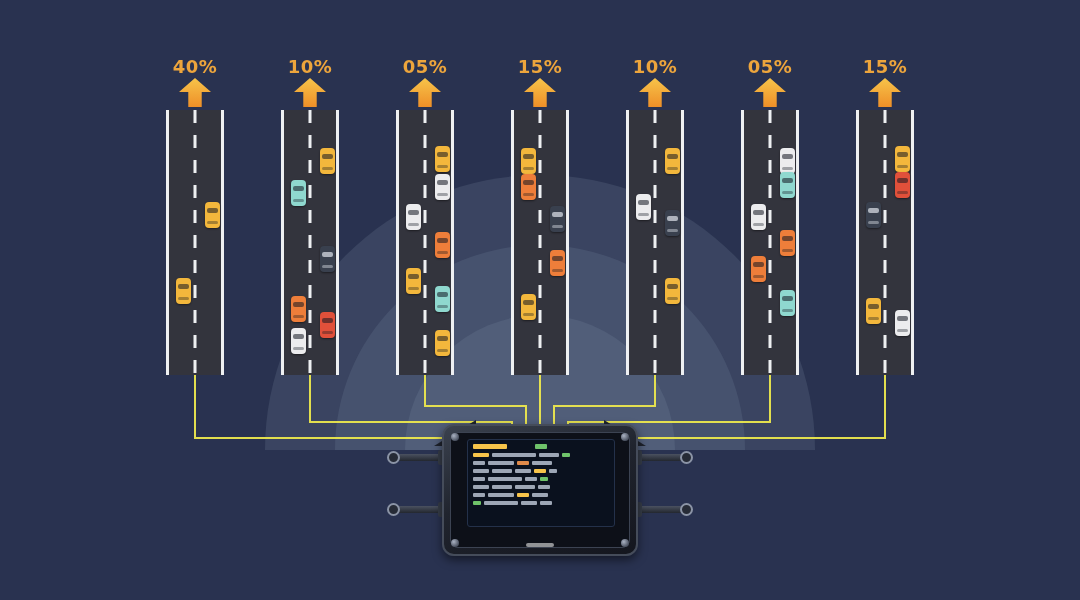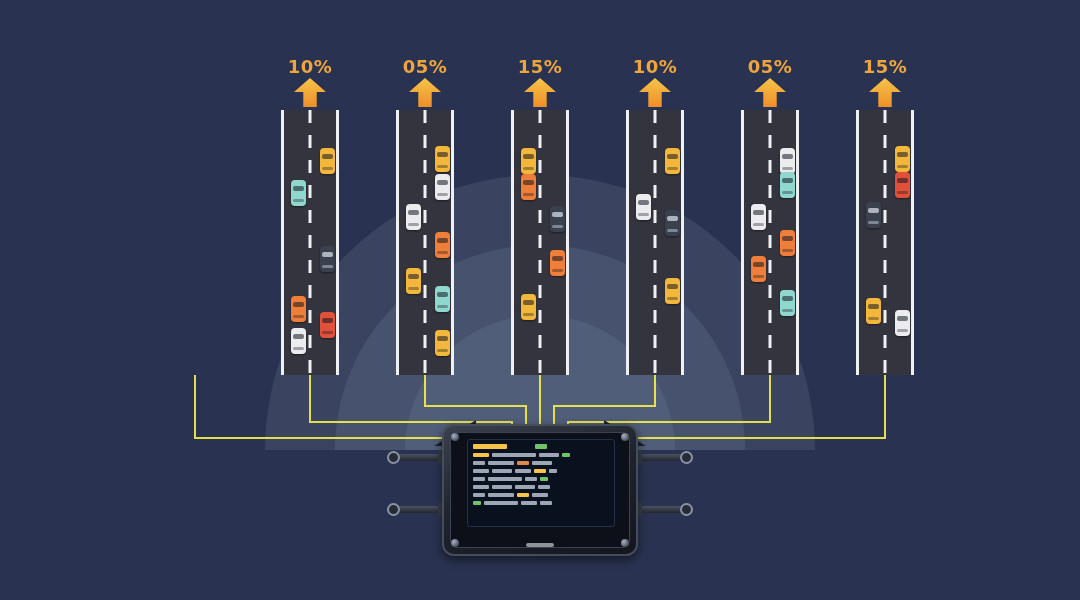--- a/index.html
+++ b/index.html
@@ -107,20 +107,29 @@
 
 <div class="scene">
 
   <svg class="radar" width="1080" height="600" viewBox="0 0 1080 600" aria-hidden="true">
     <path d="M265,450 A275,275 0 0 1 815,450 Z" fill="#93a7bc" opacity="0.16"></path>
     <path d="M335,450 A205,205 0 0 1 745,450 Z" fill="#93a7bc" opacity="0.14"></path>
     <path d="M405,450 A135,135 0 0 1 675,450 Z" fill="#93a7bc" opacity="0.14"></path>
   </svg>
 
   <div id="roads">
+  <div class="road-col" style="left: 166px;">
+    <div class="percent">40%</div>
+    <div class="arrow"></div>
+    <div class="road">
+      <div class="centerline"></div>
+    <div class="car" style="top: 92px; left: 36px; background-color: rgb(243, 183, 60);"></div>
+          <div class="car" style="top: 168px; left: 7px; background-color: rgb(243, 183, 60);"></div>
+        </div>
+  </div>
 
   <div class="road-col" style="left: 281px;">
     <div class="percent">10%</div>
     <div class="arrow"></div>
     <div class="road">
       <div class="centerline"></div>
     <div class="car" style="top: 38px; left: 36px; background-color: rgb(243, 183, 60);"></div>
           <div class="car" style="top: 70px; left: 7px; background-color: rgb(143, 216, 207);"></div>
           <div class="car car-dark" style="top: 136px; left: 36px; background-color: rgb(57, 64, 78);"></div>
           <div class="car" style="top: 186px; left: 7px; background-color: rgb(238, 126, 58);"></div>

